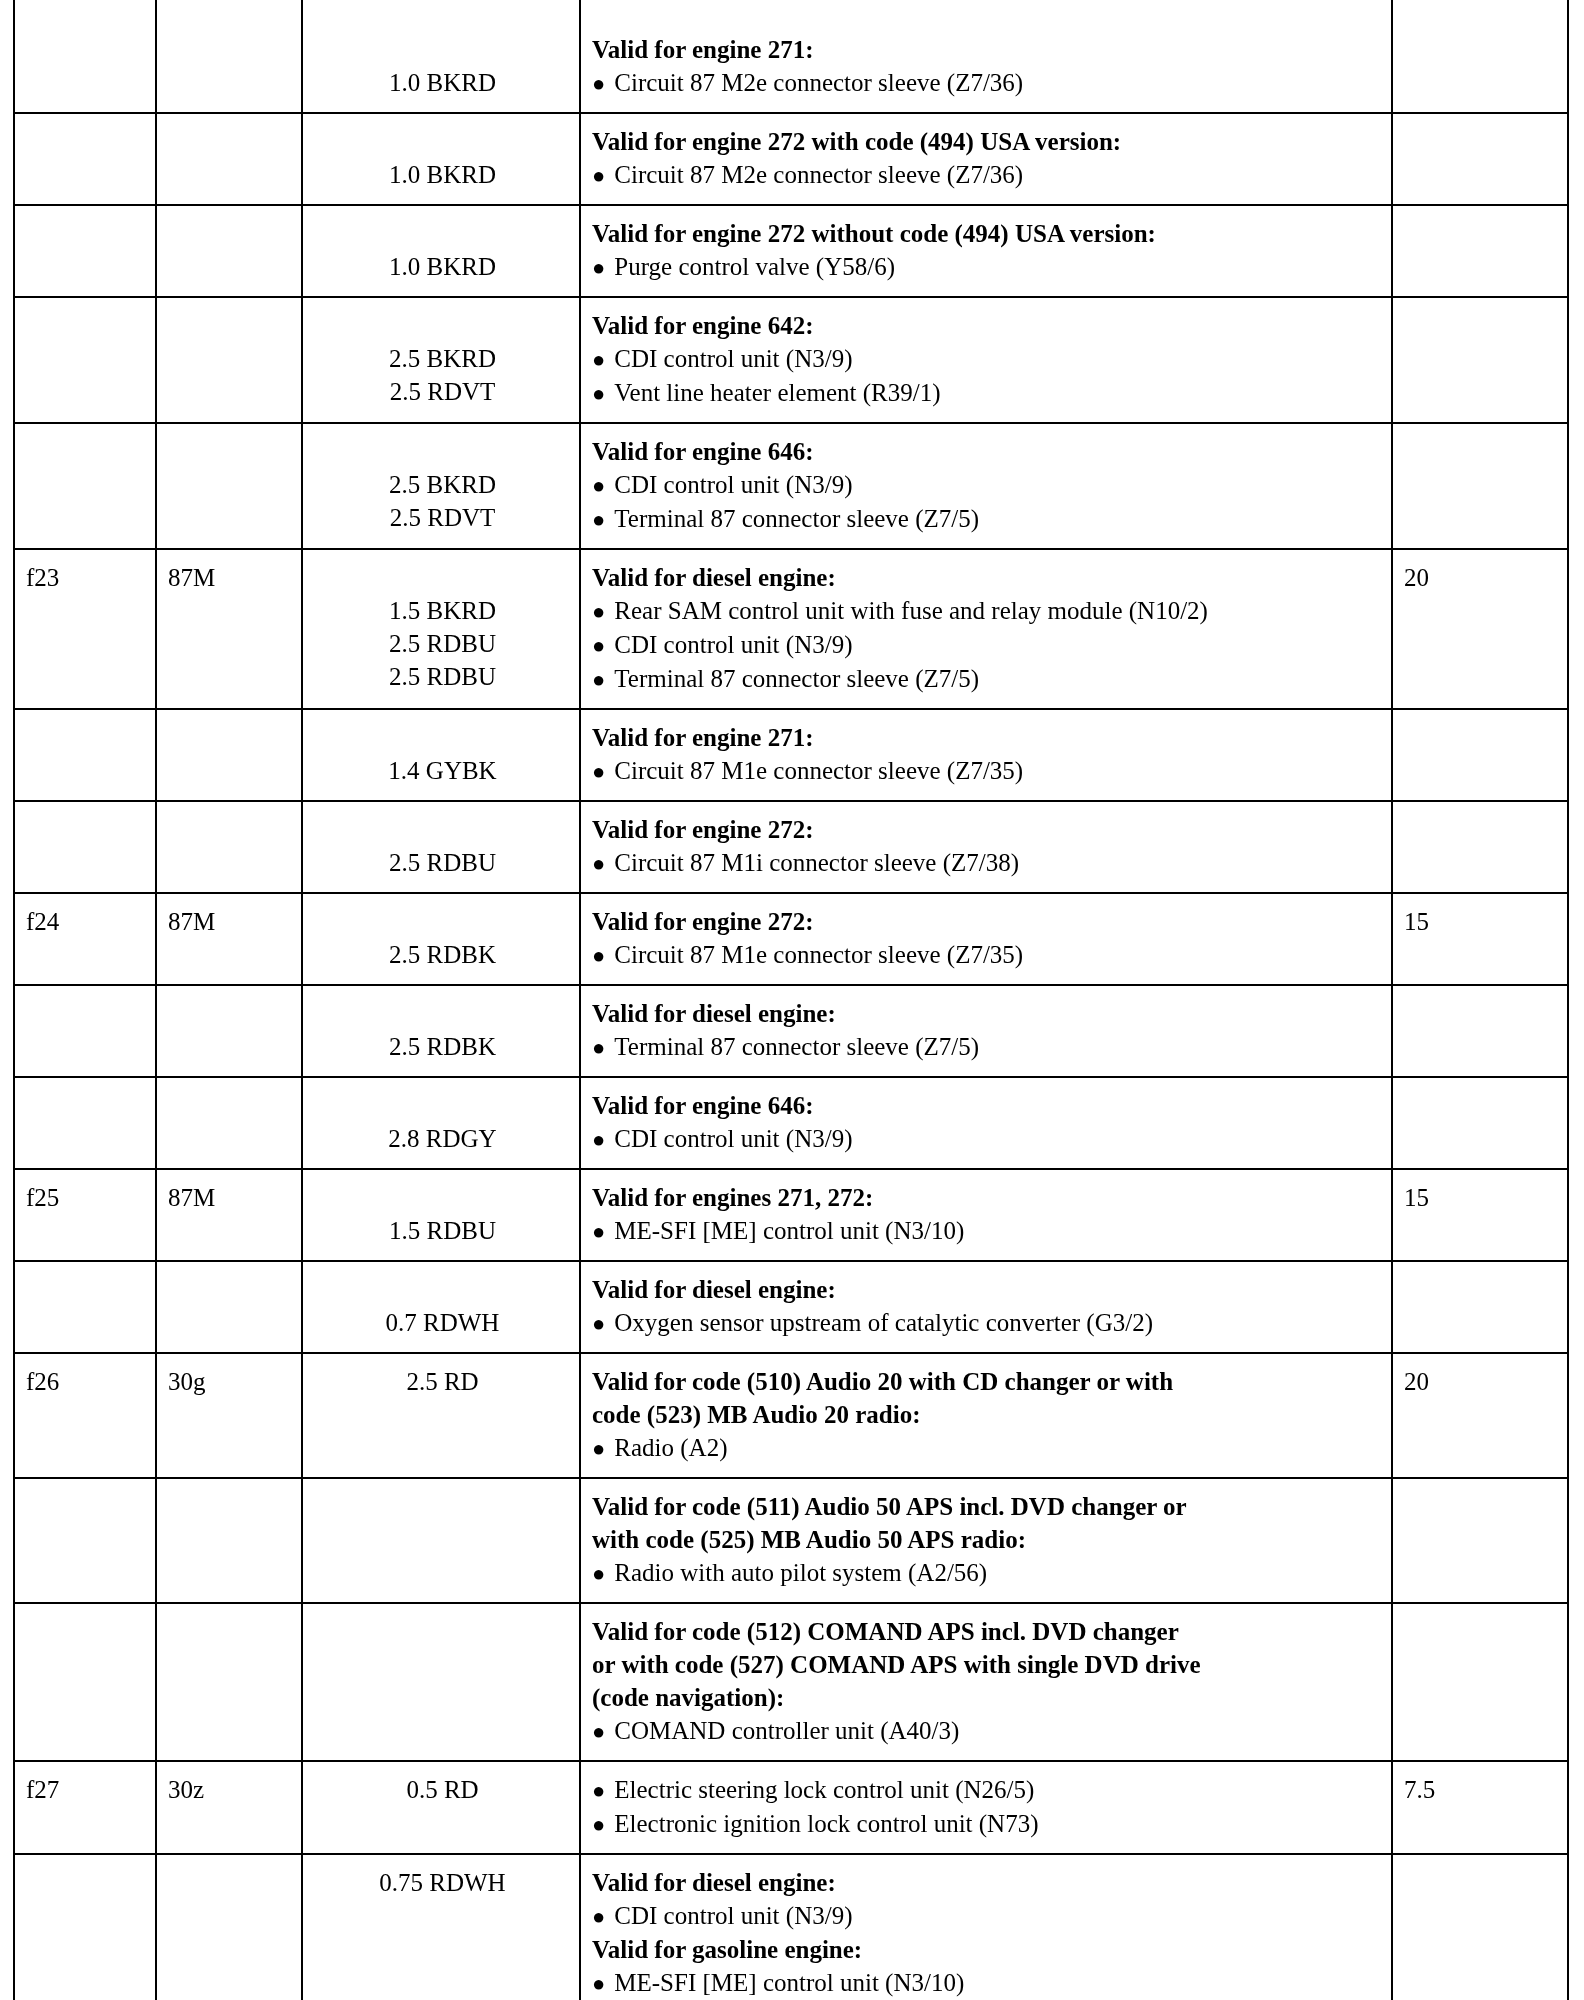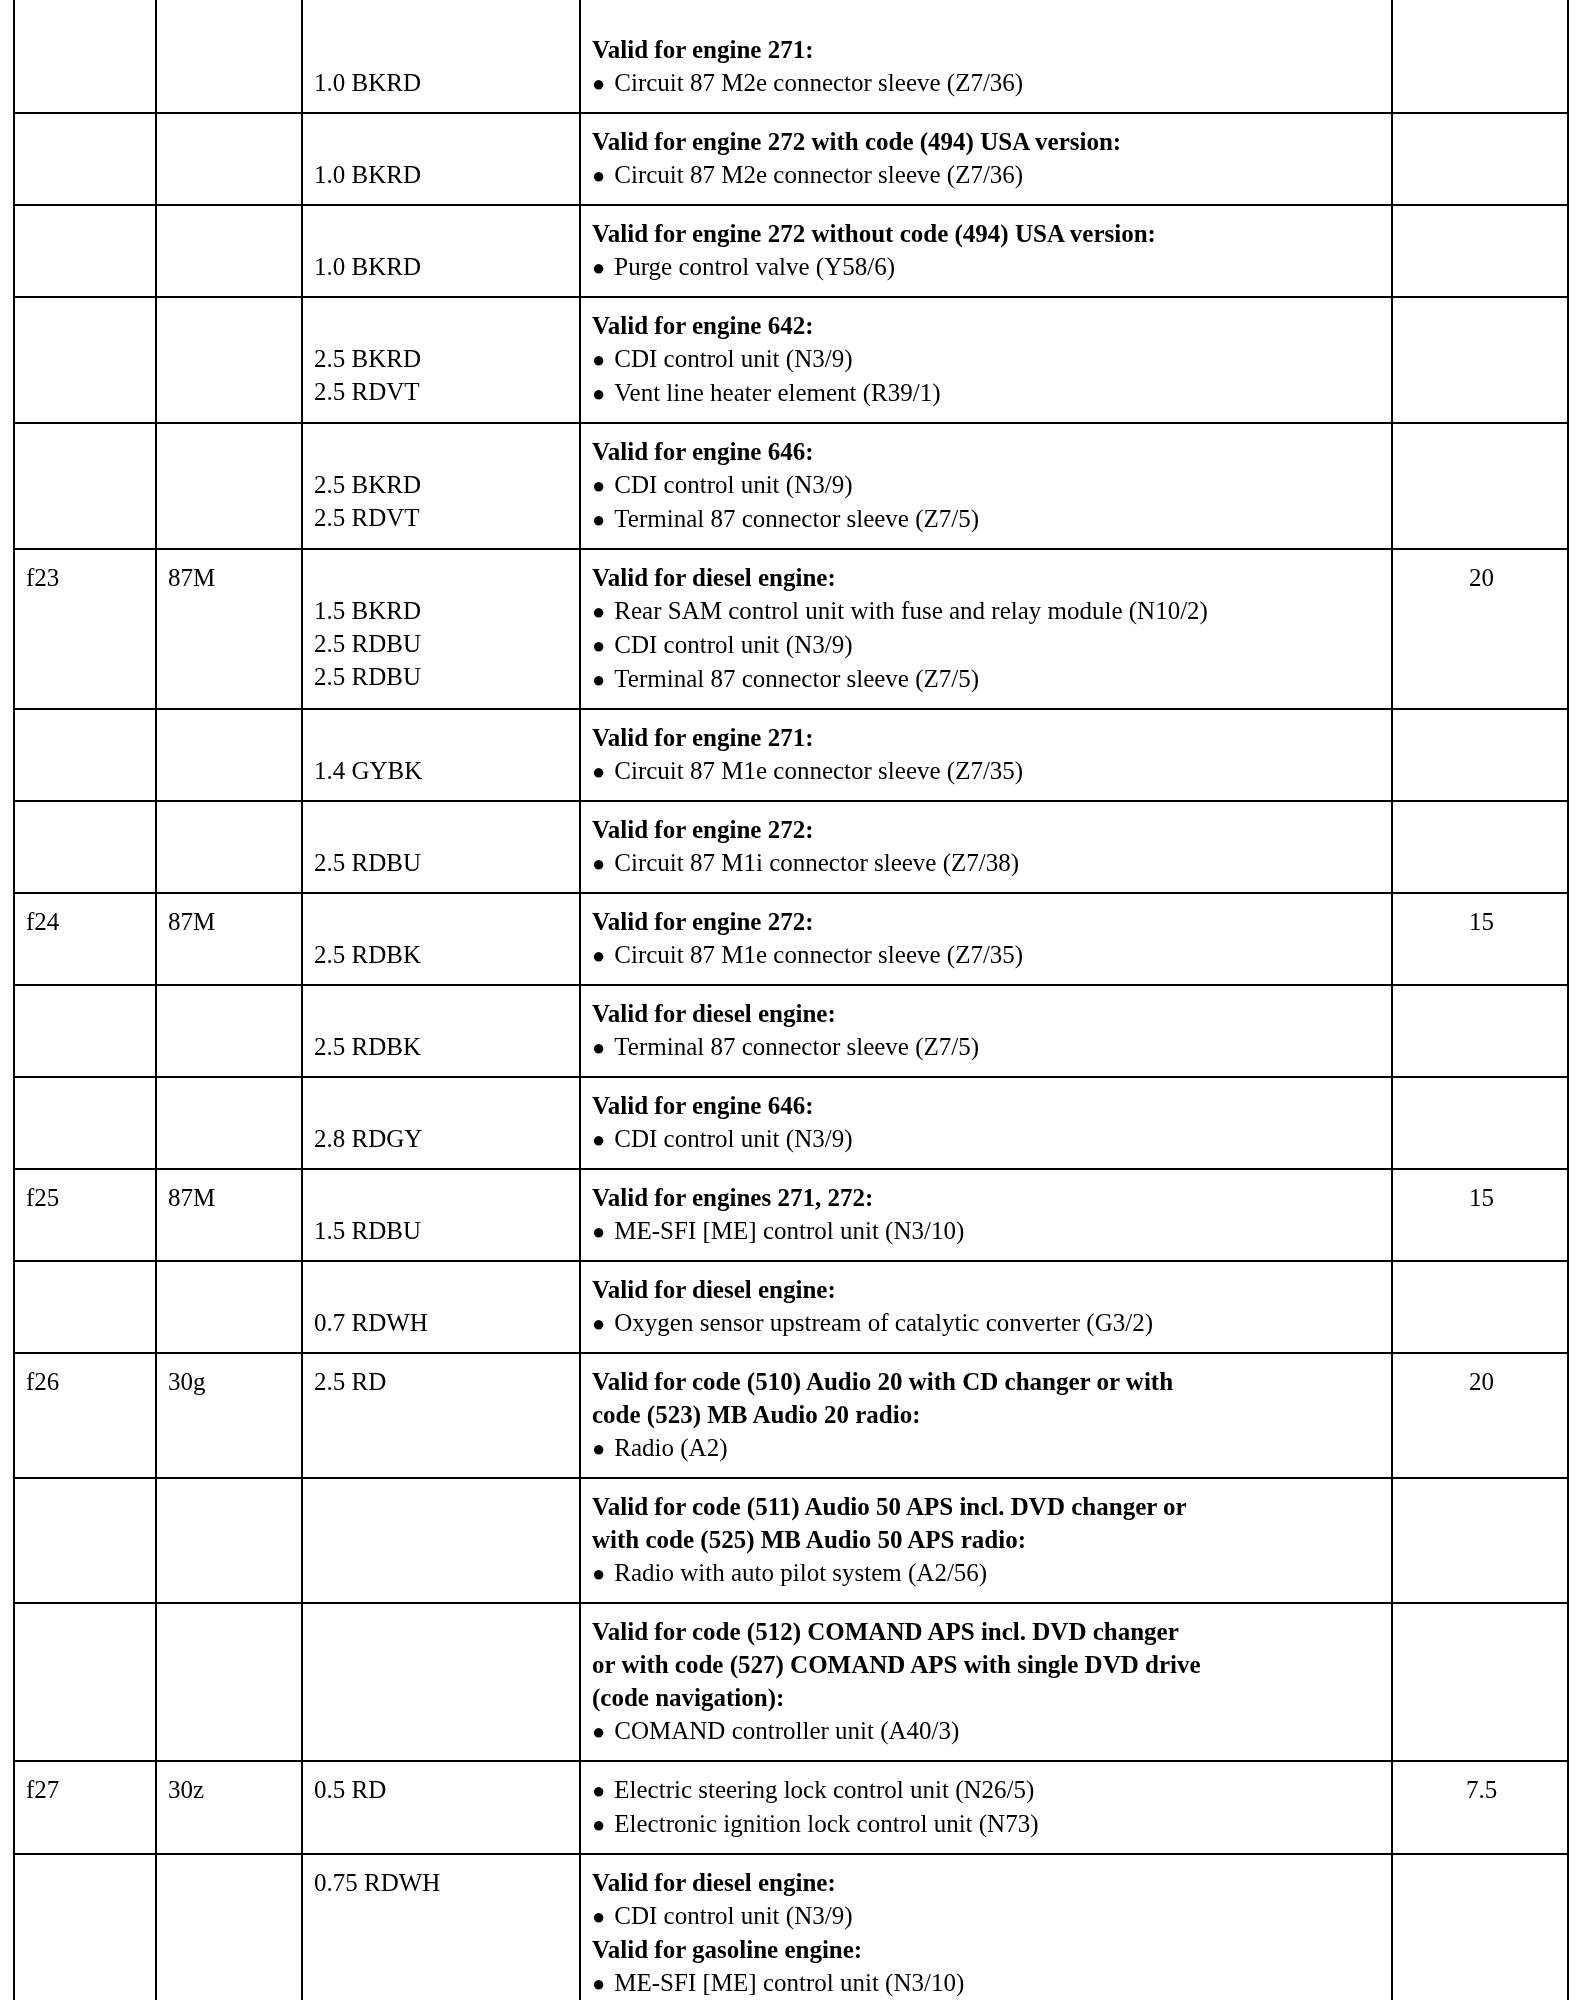--- a/index.html
+++ b/index.html
@@ -34,23 +34,23 @@
     line-height: 33px;
     overflow: hidden;
   }
   col.col-fuse     { width: 142px; }
   col.col-terminal { width: 146px; }
   col.col-wire     { width: 278px; }
   col.col-desc     { width: 812px; }
   col.col-amps     { width: 176px; }
 
   .cell-desc { padding-left: 12px; }
-  .cell-amps { padding-left: 10px; text-align: center; }
+  .cell-amps { padding-left: 10px; }
 
-  .wire-line { min-height: 33px; white-space: nowrap; }
+  .wire-line { min-height: 33px; white-space: nowrap; text-align: center; }
   .desc-line { min-height: 33px; }
   .desc-header { font-weight: bold; }
   .bullet {
     display: inline-block;
     margin-right: 9px;
     font-size: 22px;
   }
   tr.row-partial-top td { padding-top: 35px; }
 </style>
 </head>

